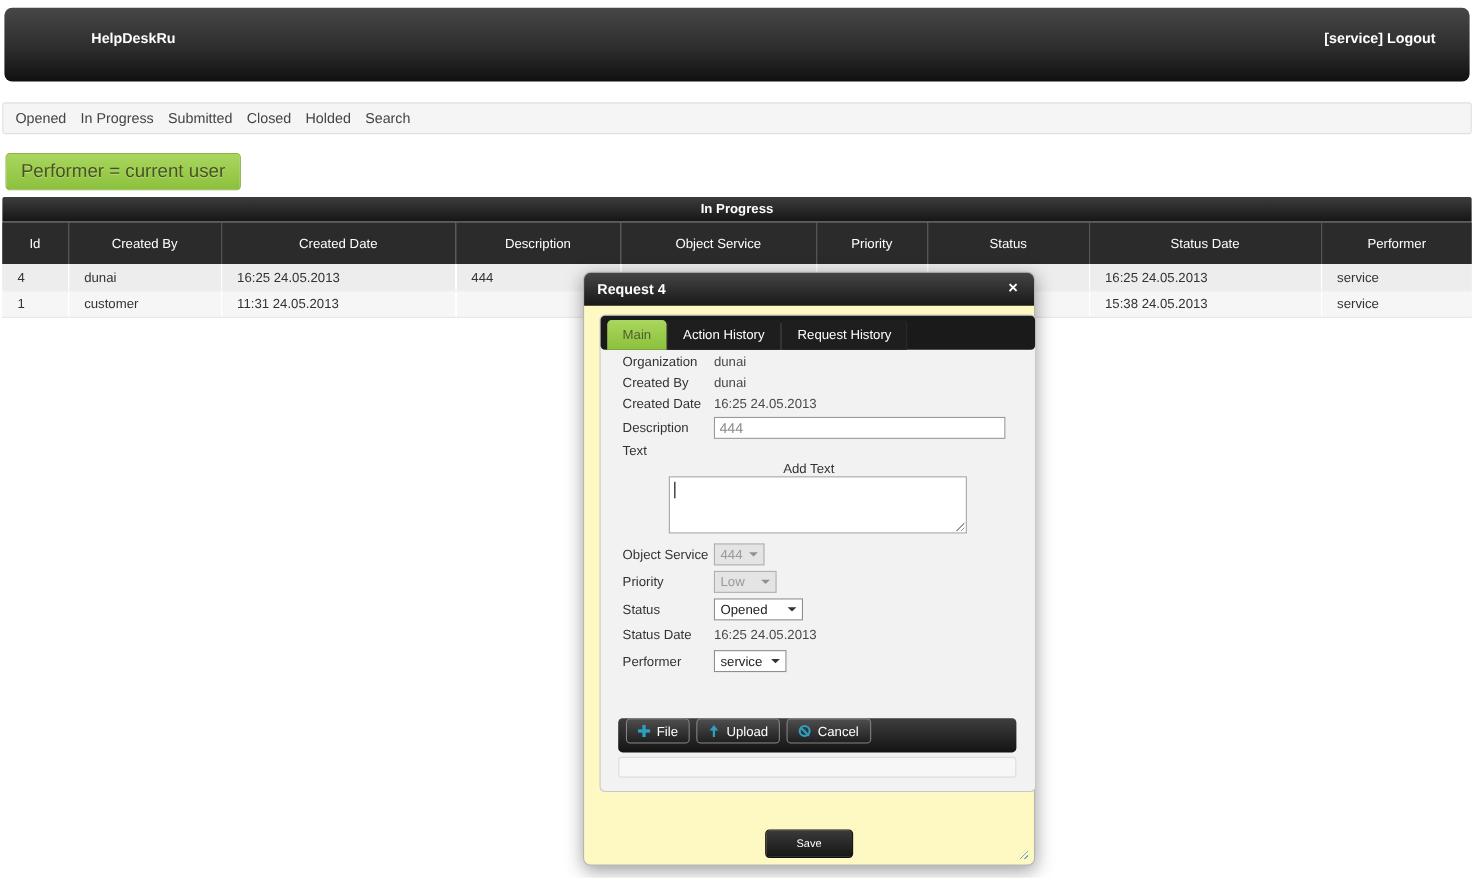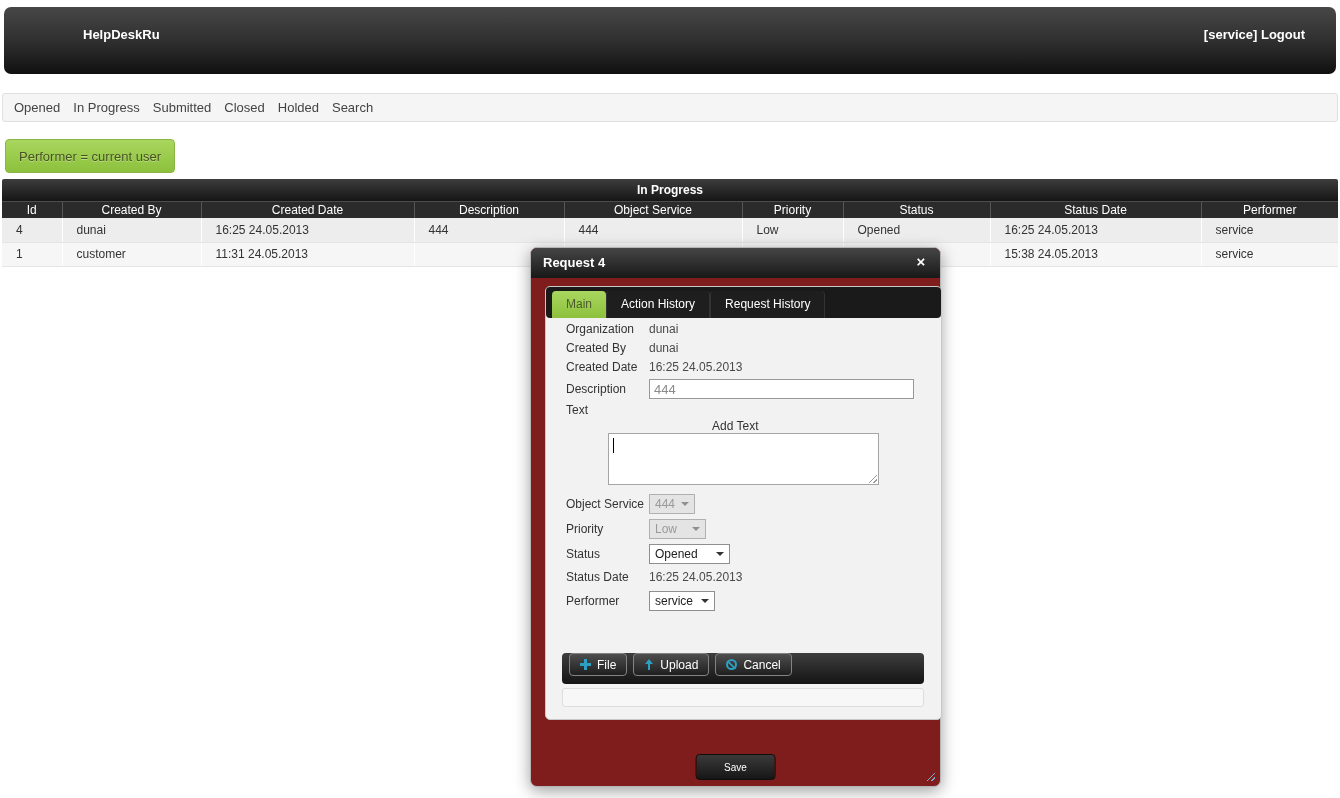--- a/index.html
+++ b/index.html
@@ -26,53 +26,53 @@
     background:#f5f5f5; border:1px solid #e0e0e0; border-radius:3px;
     display:flex; align-items:center; padding-left:11px; gap:13px;
   }
   .main-nav a{ font-size:13px; color:#444; text-decoration:none; }
 
   
   .filter-btn{
     position:absolute; left:5px; top:139px; height:25px; padding:16px 13px;
     background:linear-gradient(180deg,#a9d65f,#8cc13c);
     border:1px solid #8ab544; border-radius:4px;
-    font-size:13px; color:#47521f; text-shadow:0 1px 0 rgba(255,255,255,.35);
+    font-size:17px; color:#47521f; text-shadow:0 1px 0 rgba(255,255,255,.35);
     display:flex; align-items:center; cursor:pointer;
     font-family:"Liberation Sans","DejaVu Sans",sans-serif;
   }
 
   
   .grid-wrap{ position:absolute; left:2px; top:179px; width:1336px; }
   .grid-title{
     height:23px; line-height:23px; text-align:center;
     background:linear-gradient(180deg,#3d3d3d,#161616);
     color:#fff; font-size:12px; font-weight:bold;
     border-bottom:1px solid #4d4d4d; border-radius:2px 2px 0 0;
   }
   table.grid{ width:1336px; border-collapse:collapse; table-layout:fixed; }
   table.grid th{
-    height:16px; background:#2b2b2b; color:#fff; font-weight:normal;
+    height:38px; background:#2b2b2b; color:#fff; font-weight:normal;
     font-size:12px; text-align:center; border-left:1px solid #565656;
   }
   table.grid th:first-child{ border-left:none; }
   table.grid td{
     height:24px; font-size:12px; color:#333; padding-left:14px;
     border-left:1px solid #ffffff; border-bottom:1px solid #e5e5e5;
     overflow:hidden; white-space:nowrap;
   }
   table.grid td:first-child{ border-left:none; }
   table.grid tr.r-odd td{ background:#ededed; }
   table.grid tr.r-even td{ background:#f6f6f6; }
   table.grid td a{ color:#333; }
 
   
   .modal{
     position:absolute; left:530px; top:247px; width:411px; height:540px;
-    background:#7f1d1d; border:1px solid #b5b5b5; border-radius:7px;
+    background:#fef9c3; border:1px solid #b5b5b5; border-radius:7px;
     box-shadow:0 4px 16px rgba(0,0,0,.38); z-index:20;
   }
   .modal-titlebar{
     position:absolute; left:0; top:0; right:0; height:30px;
     background:linear-gradient(180deg,#454545,#181818);
     border-radius:6px 6px 0 0; cursor:move;
   }
   .modal-title{ position:absolute; left:12px; top:7px; font-size:13px; font-weight:bold; color:#fff; }
   .modal-close{
     position:absolute; right:10px; top:5px; width:18px; height:18px;

